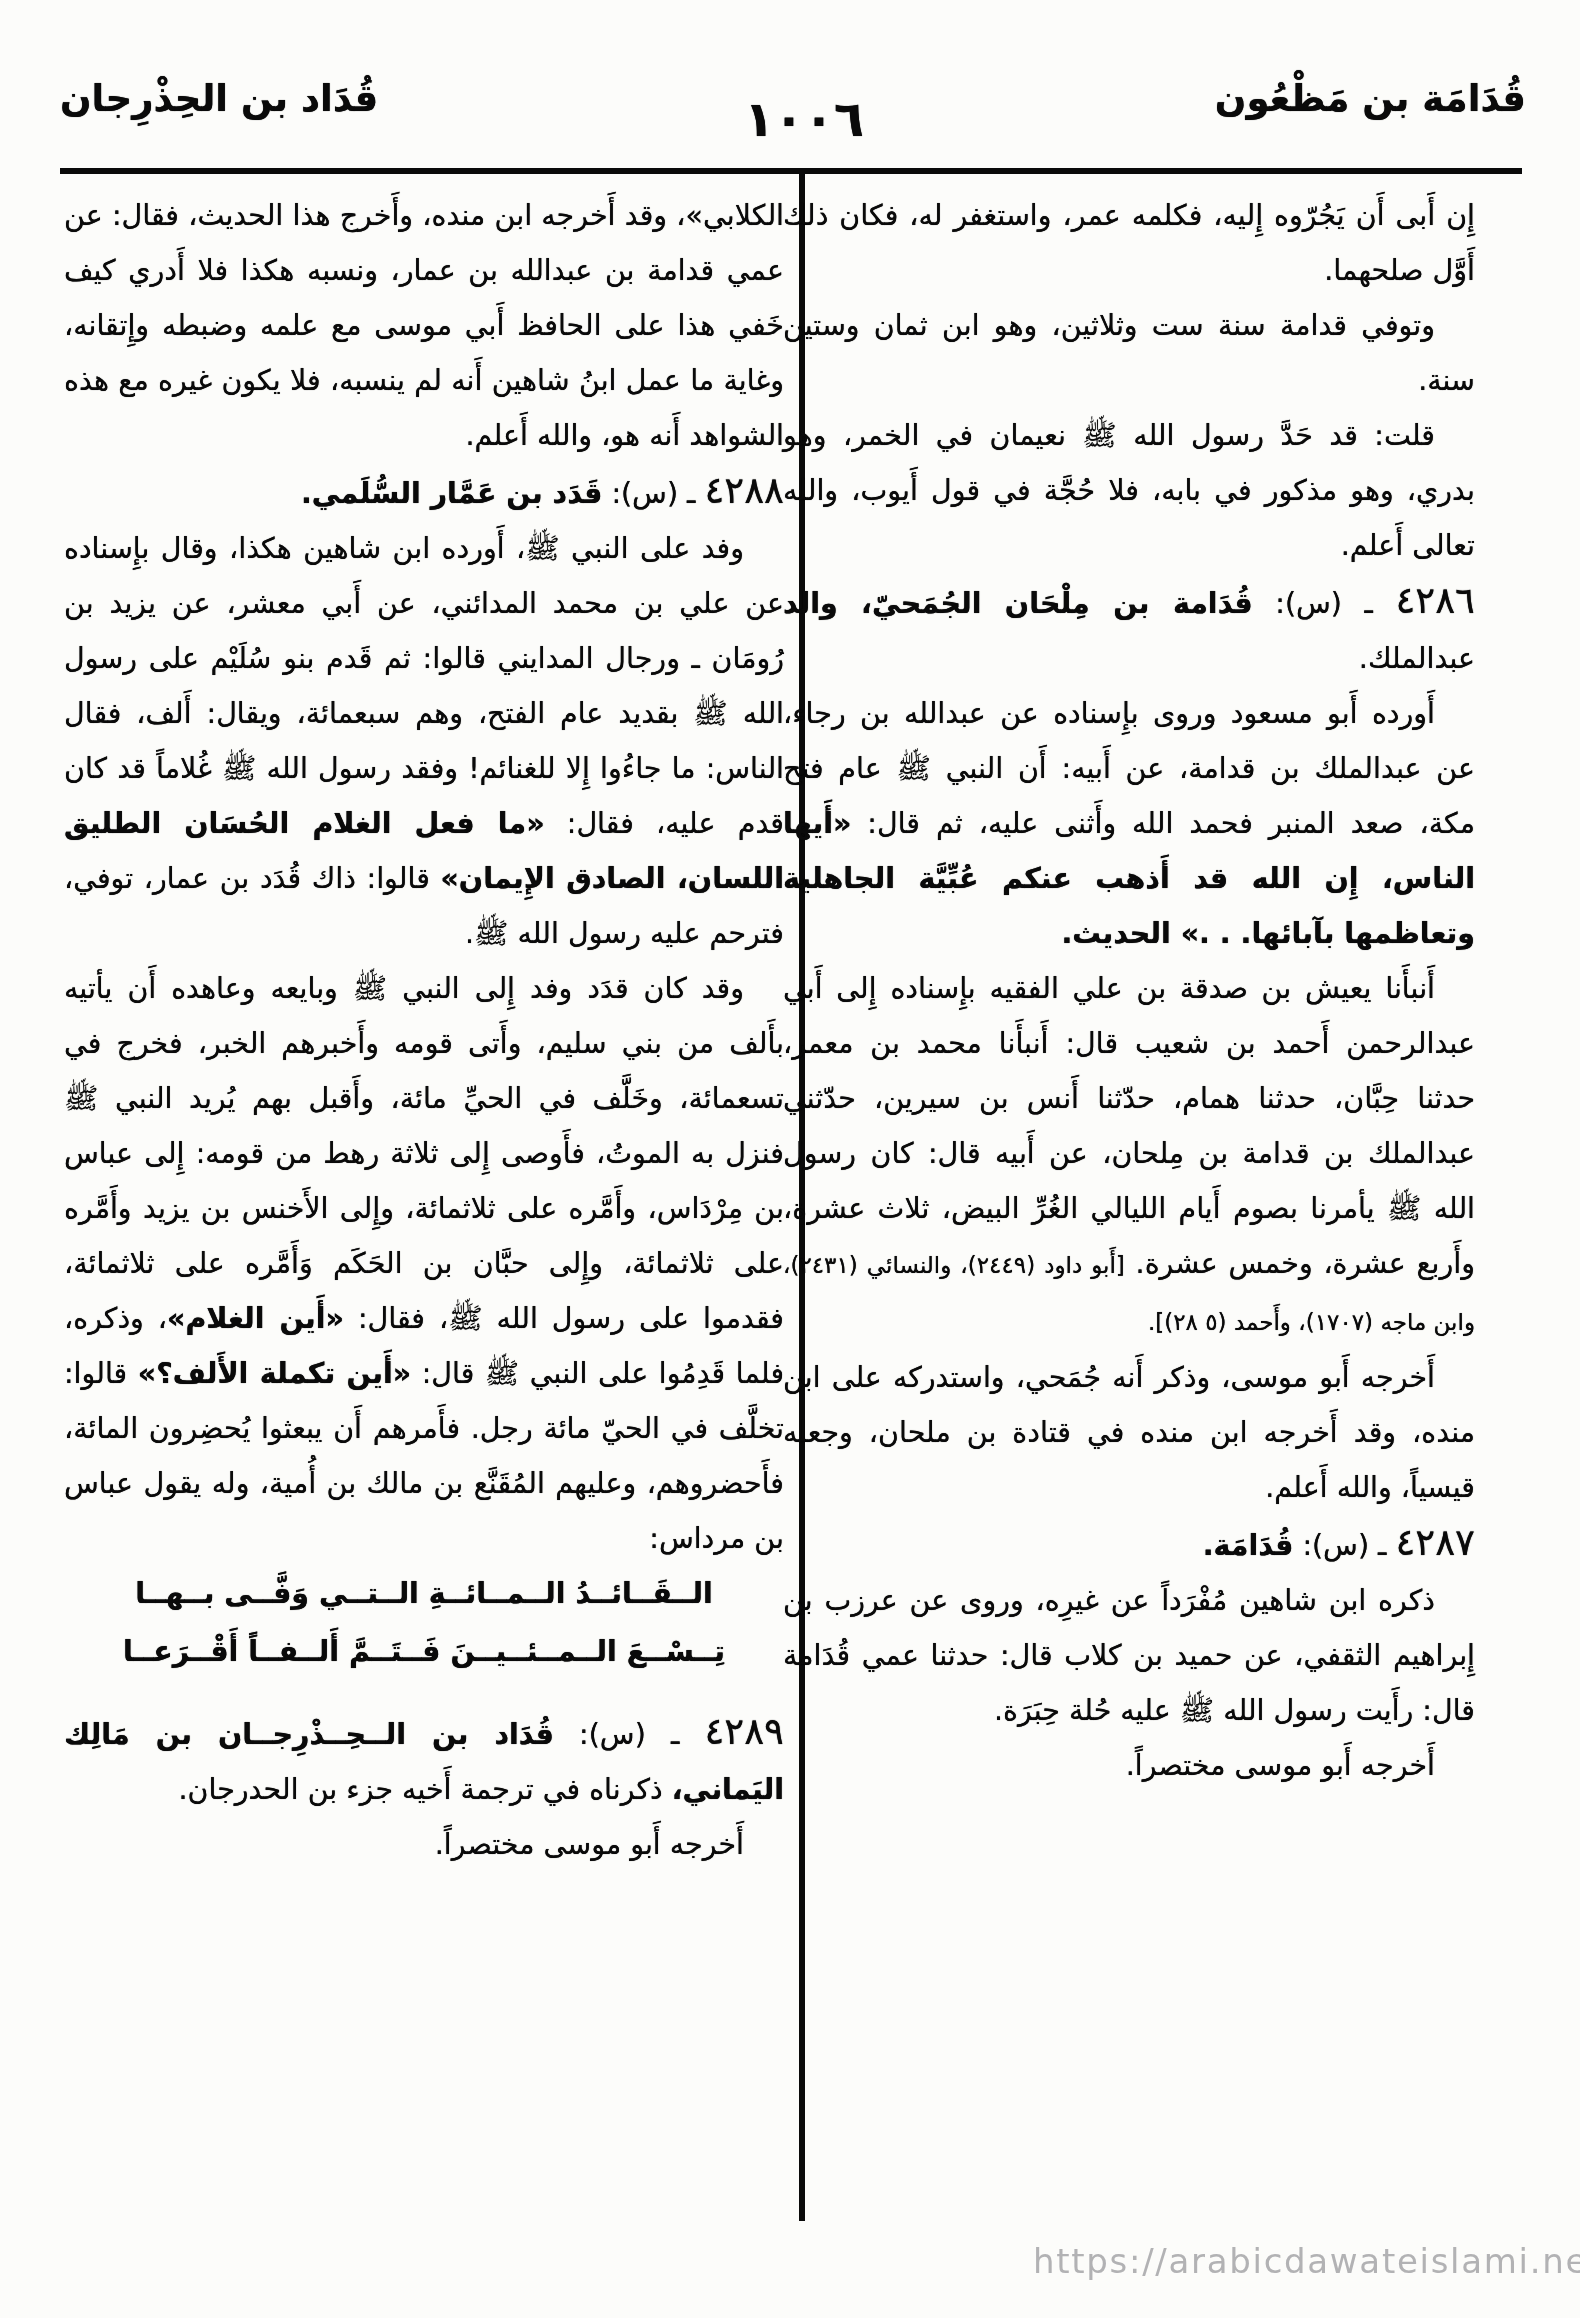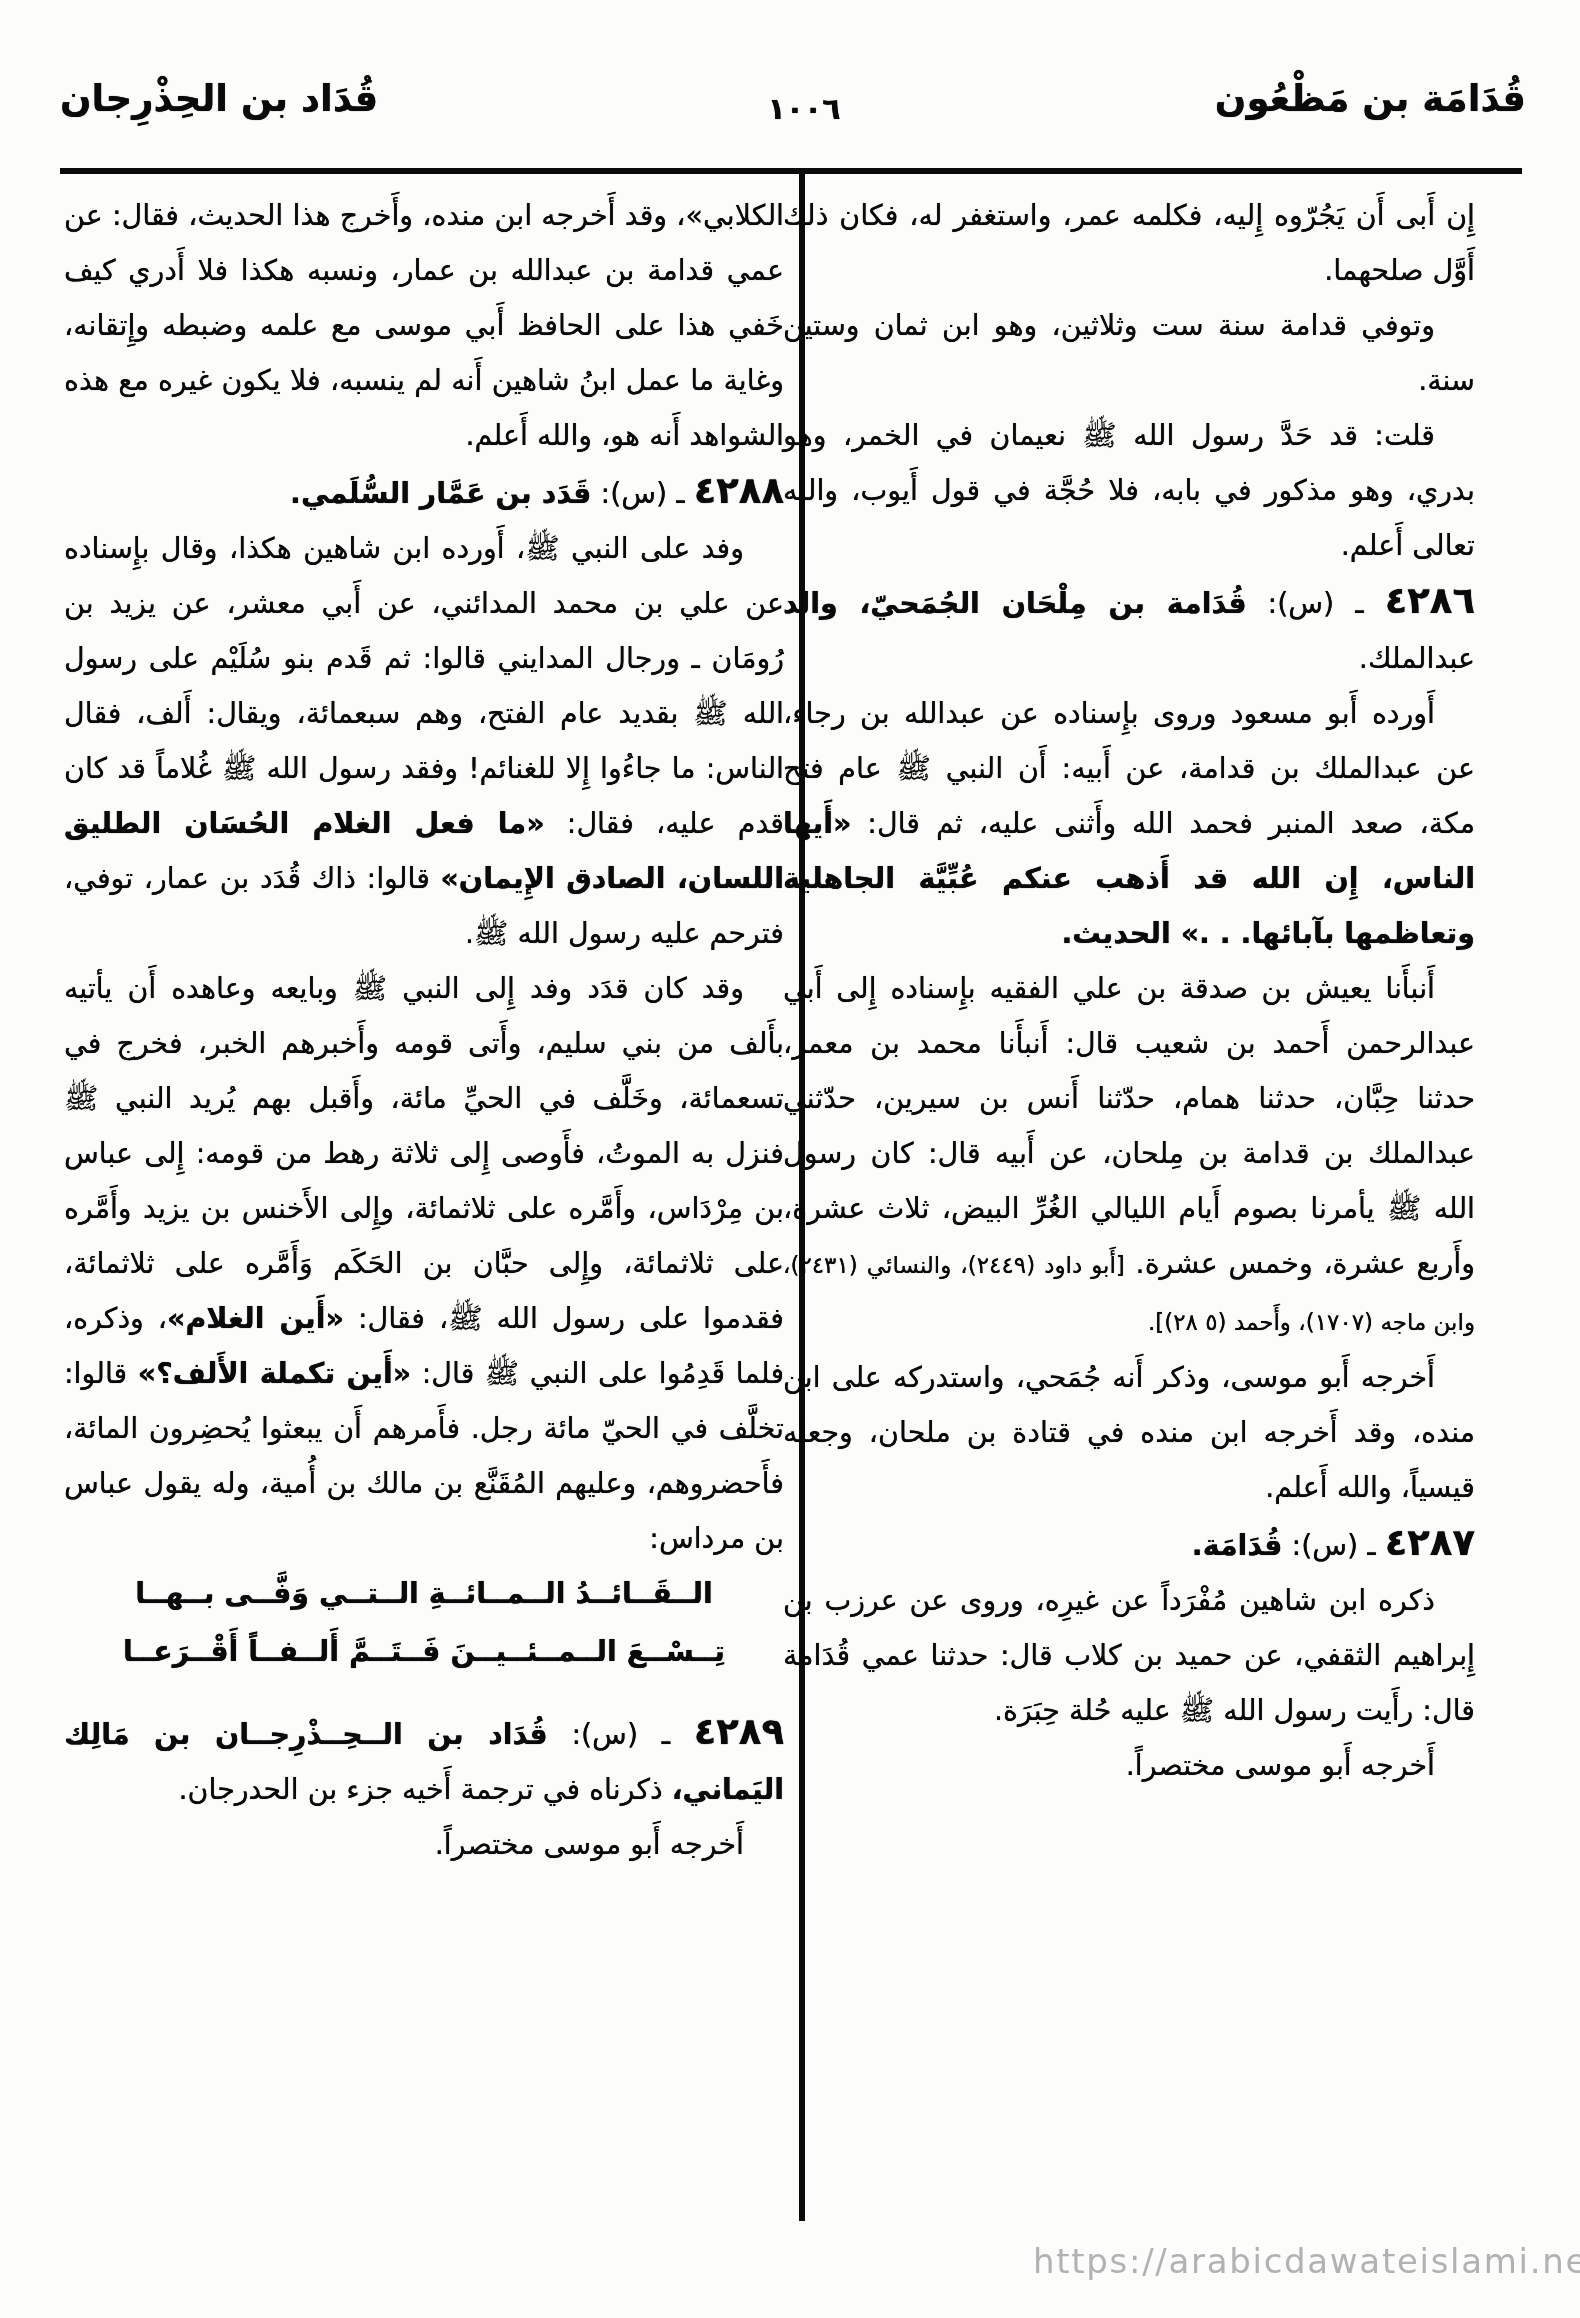--- a/index.html
+++ b/index.html
@@ -21,21 +21,21 @@
     font-size:37px;font-weight:bold;
     direction:rtl;
     text-shadow:0 0 0.8px #000;
     white-space:nowrap;
   }
   .running-head.right{right:55px;}
   .running-head.left{left:60px;}
   .page-number{
     position:absolute;top:91px;left:720px;width:168px;
     text-align:center;
-    font-size:30px;font-weight:bold;
+    font-size:49px;font-weight:bold;
     letter-spacing:5px;
     text-shadow:0 0 0.8px #000;
   }
   .head-rule{
     position:absolute;top:168px;left:60px;
     width:1462px;height:5.9px;
     background:#0a0a0a;
   }
   .col-divider{
     position:absolute;top:174px;left:799px;
@@ -51,21 +51,21 @@
     line-height:55px;
     text-shadow:0 0 0.7px #000;
   }
   .col-right{left:783px;width:692px;}
   .col-left{left:64px;width:720px;}
   .col p{margin:0;padding:0;}
   .para{text-indent:40px;}
   .para-flush{text-indent:0;}
   .heading{margin-top:6.7px;text-indent:0;}
   .entry-num{
-    font-weight:bold;
+    font-weight:normal;
     font-size:37px;
     letter-spacing:2.5px;
     text-shadow:0 0 1px #000;
   }
   .b{font-weight:bold;text-shadow:0 0 0.8px #000;}
   .small{font-size:23px;}
   .poetry{
     text-align:center;
     text-indent:0;
     margin:23.5px 0 11.8px 0;

